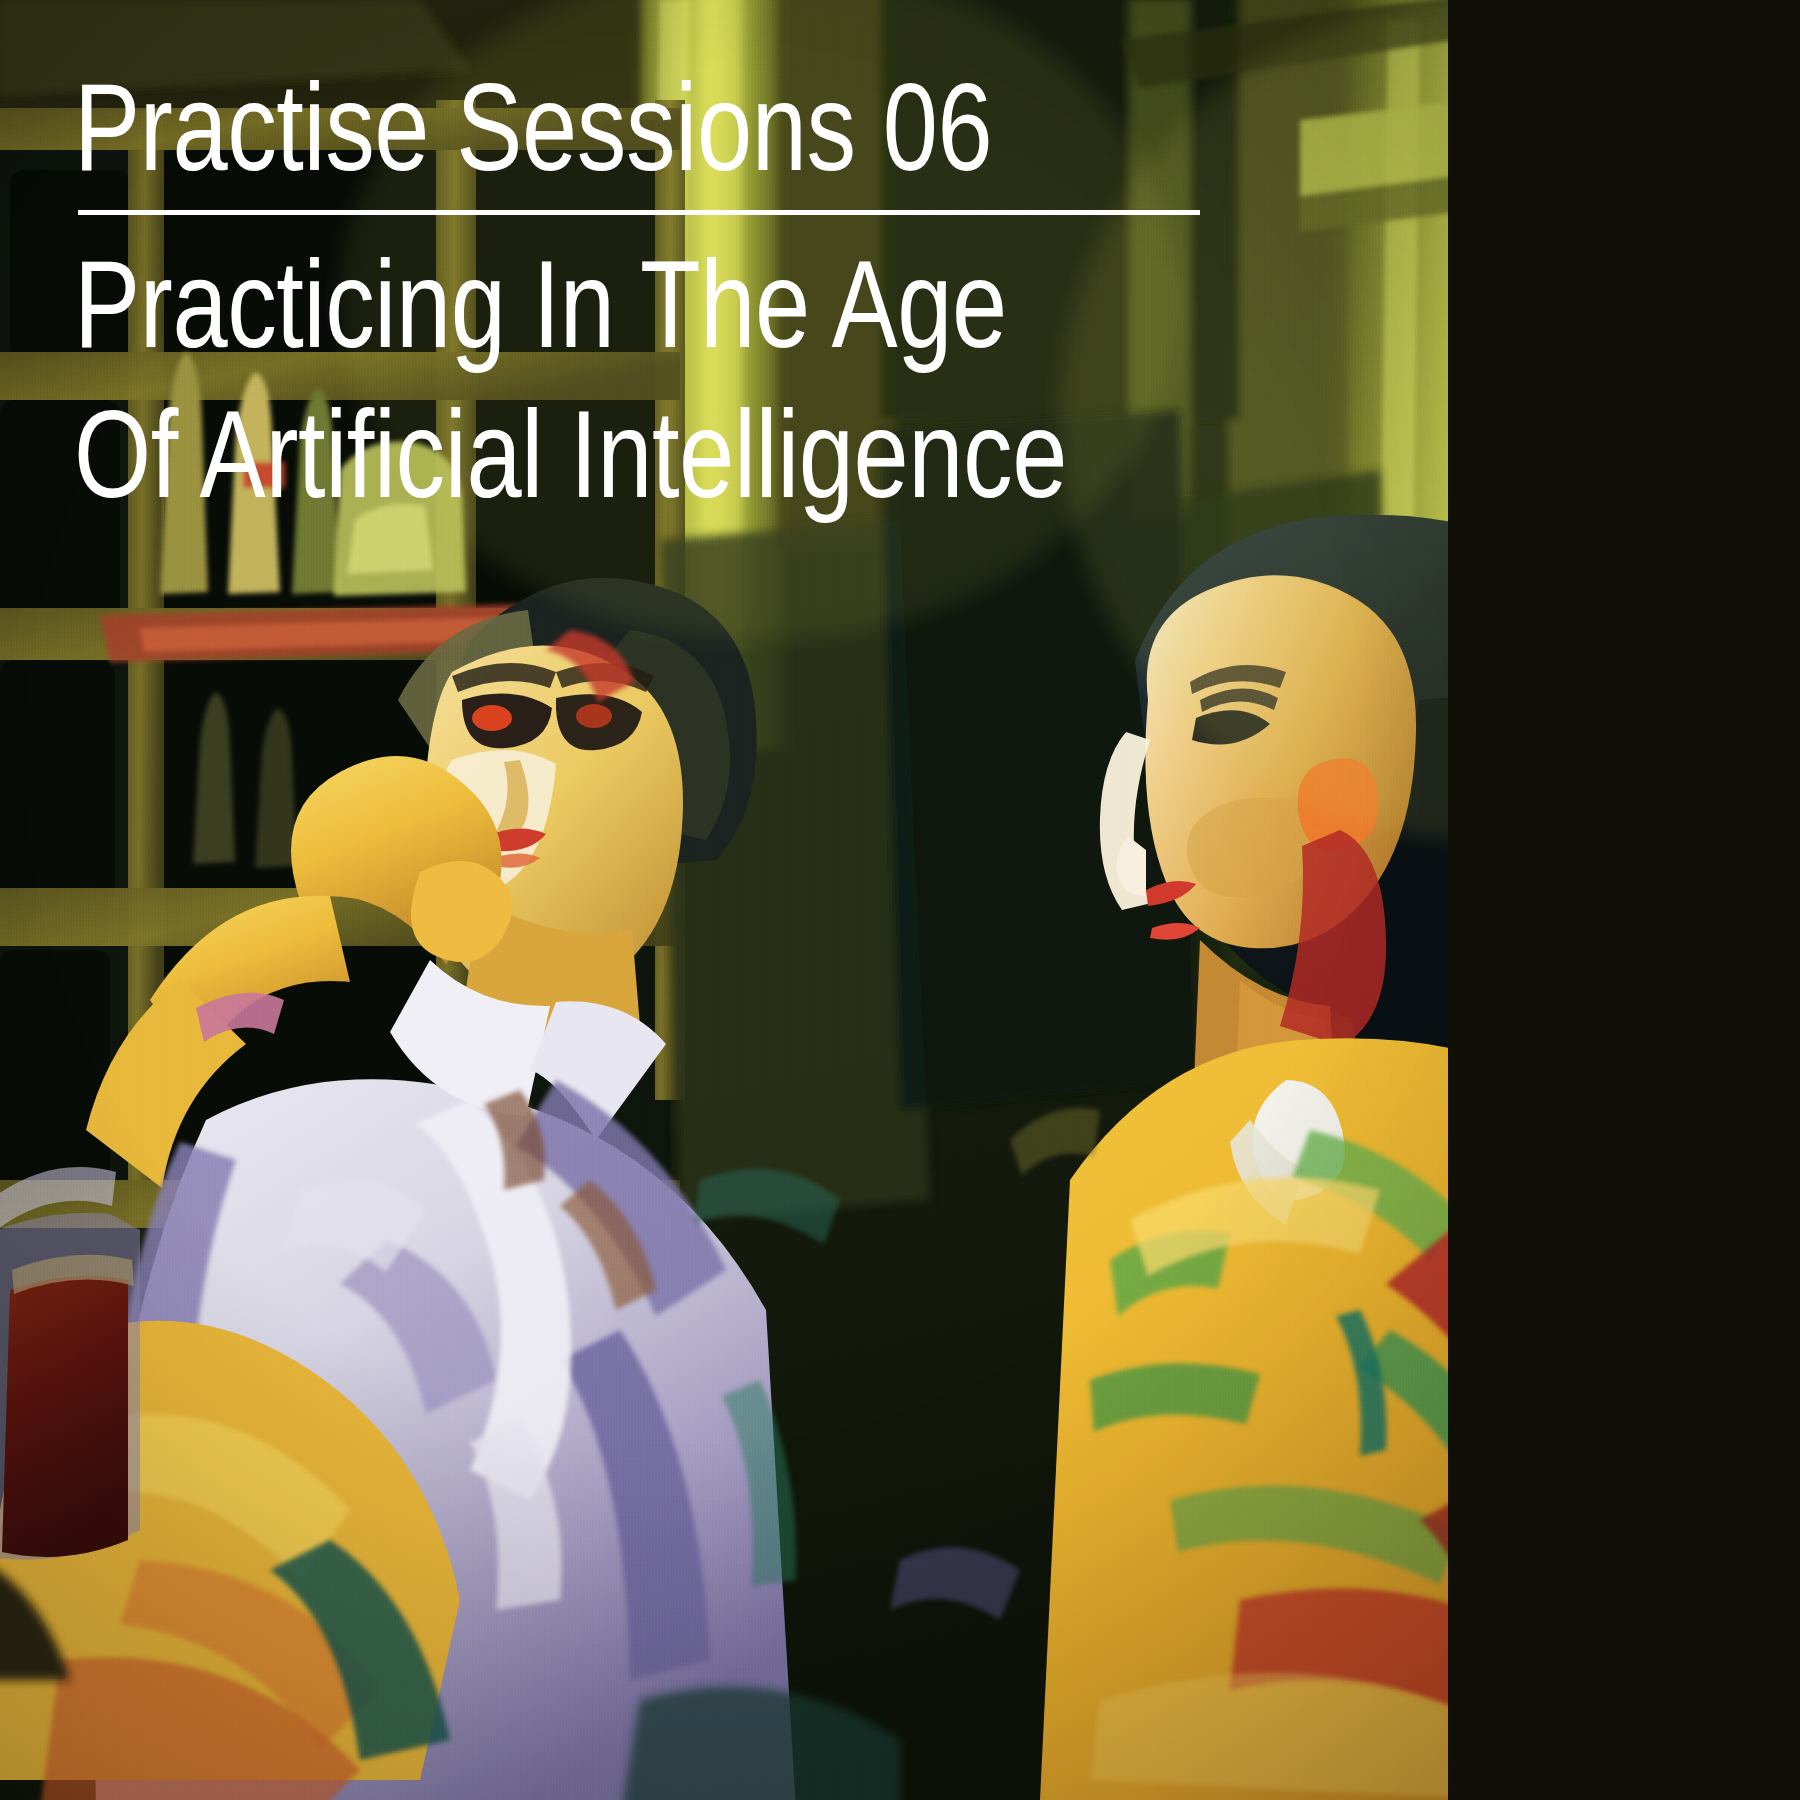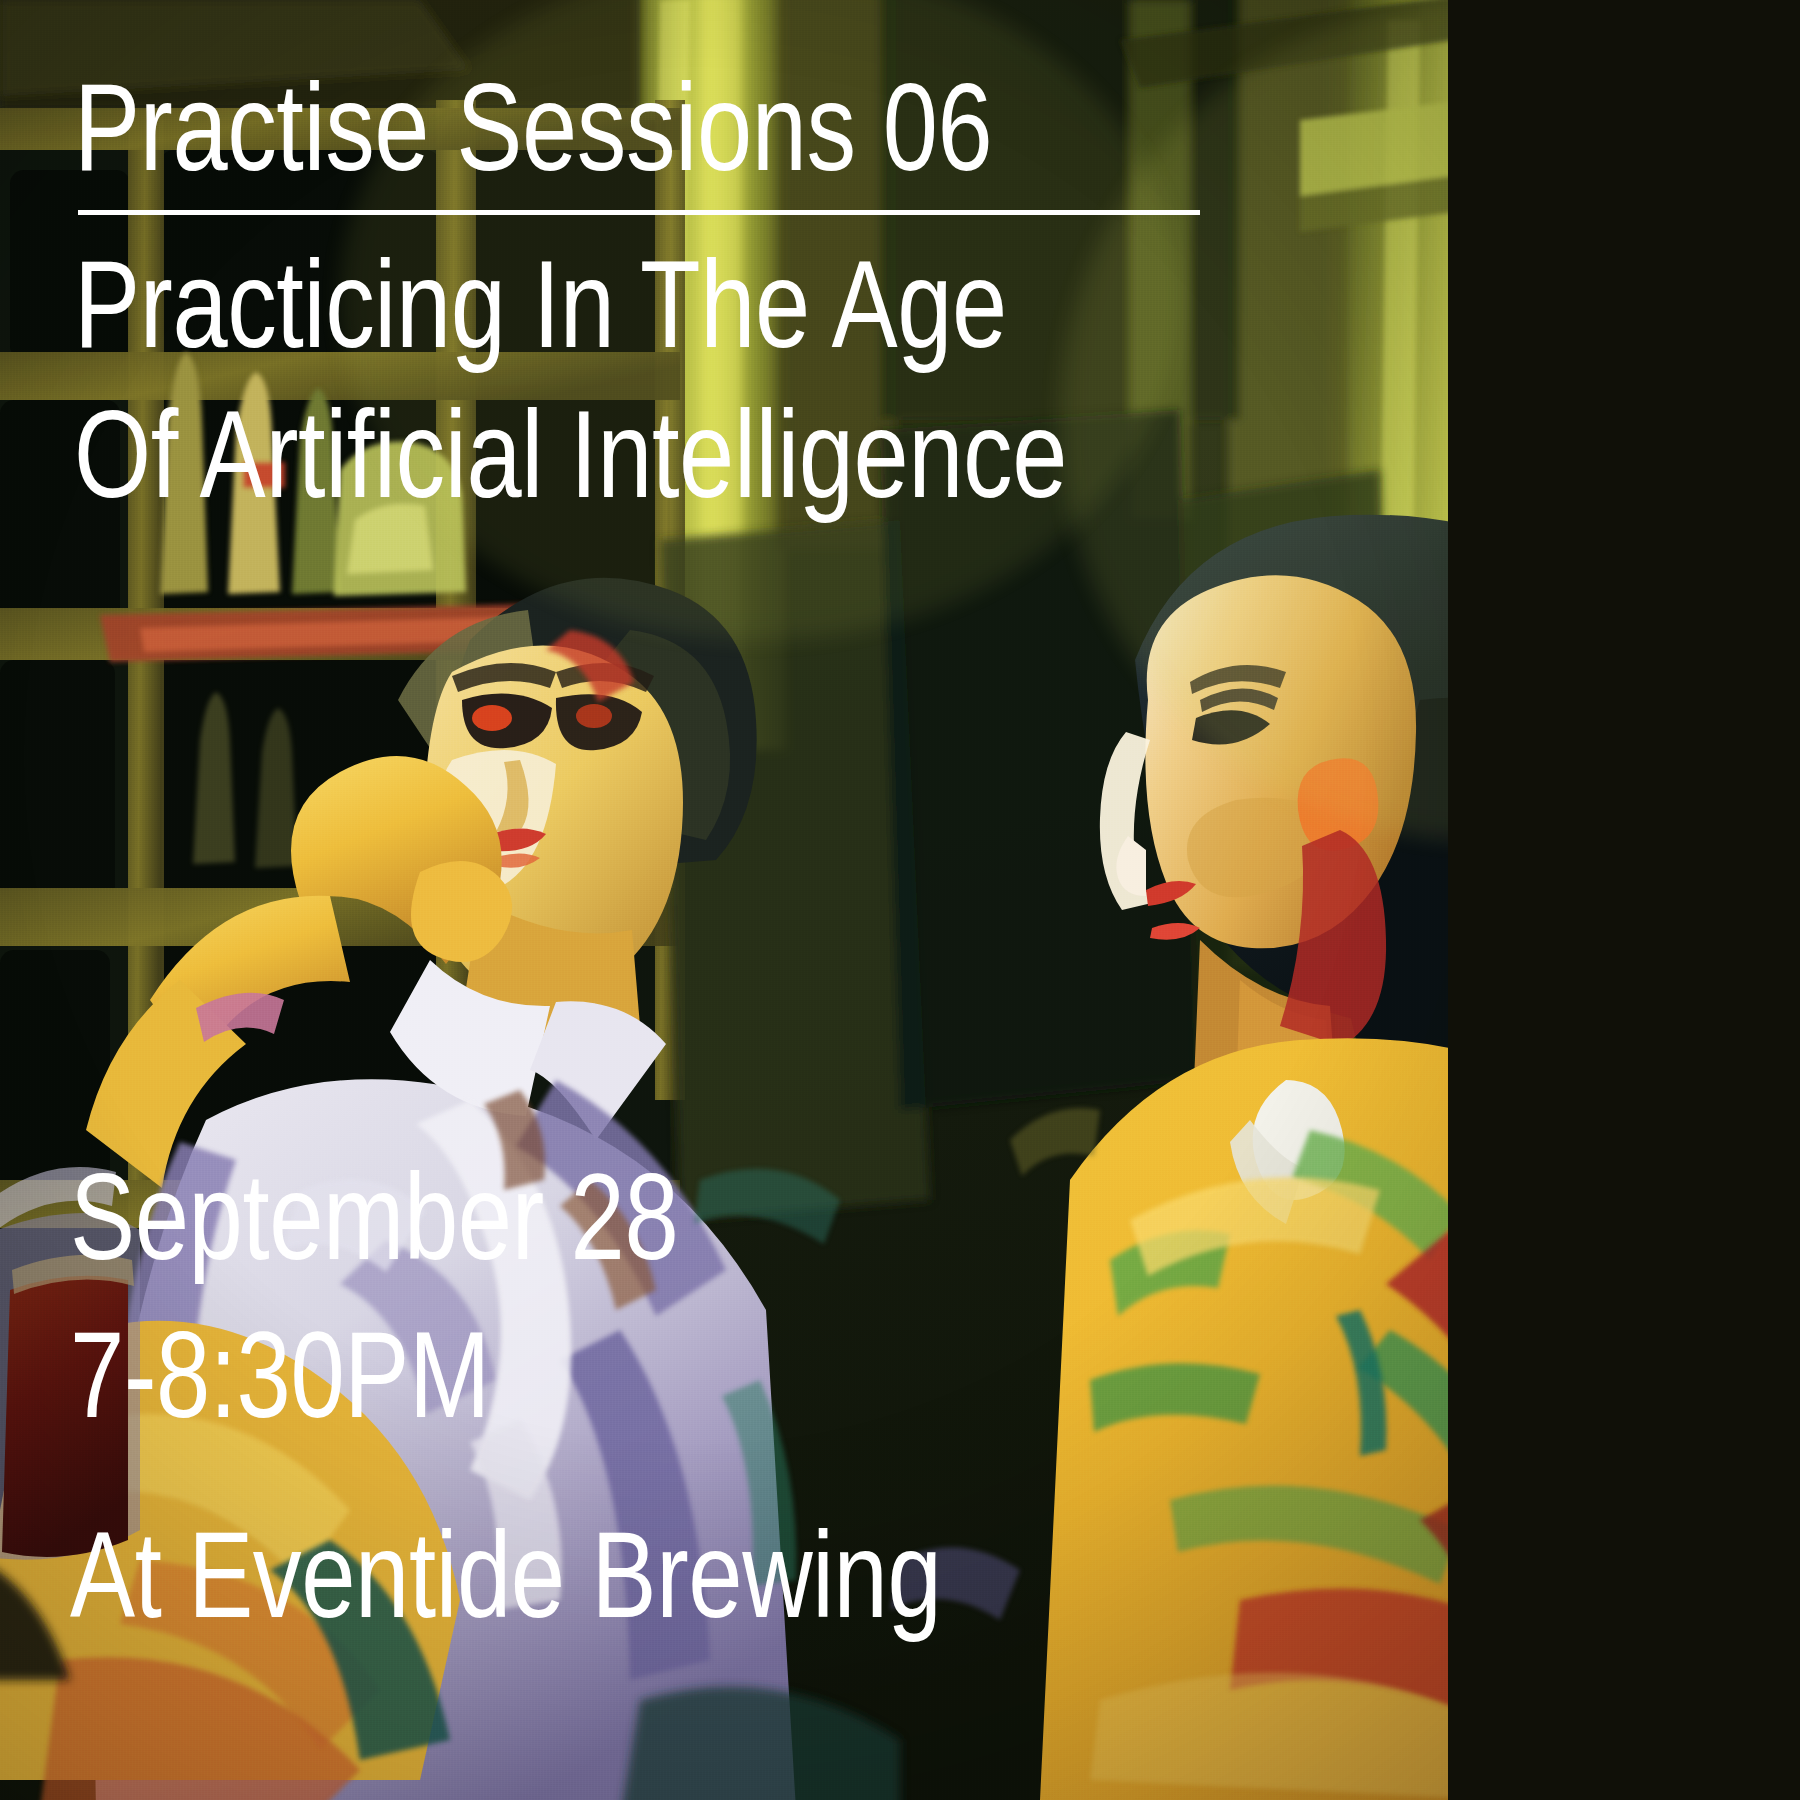--- a/index.html
+++ b/index.html
@@ -445,26 +445,20 @@
 
   <div id="text-layer">
 
     <div class="headline-block">
       <div class="title-line">Practise Sessions 06</div>
       <div class="title-rule"></div>
       <div class="sub-line">Practicing In The Age</div>
       <div class="sub-line">Of Artificial Intelligence</div>
     </div>
 
-    <div class="info-block">
-      <div class="info-line">September 28</div>
-      <div class="info-line">7-8:30PM</div>
-      <div class="info-gap"></div>
-      <div class="info-line">At Eventide Brewing</div>
-    </div>
 
   </div>
 
   <div id="watermark">
       <span style="background: rgb(244, 238, 112);"></span>
       <span style="background: rgb(121, 209, 230);"></span>
       <span style="background: rgb(103, 189, 80);"></span>
       <span style="background: rgb(243, 109, 62);"></span>
       <span style="background: rgb(76, 92, 173);"></span>
     </div>

